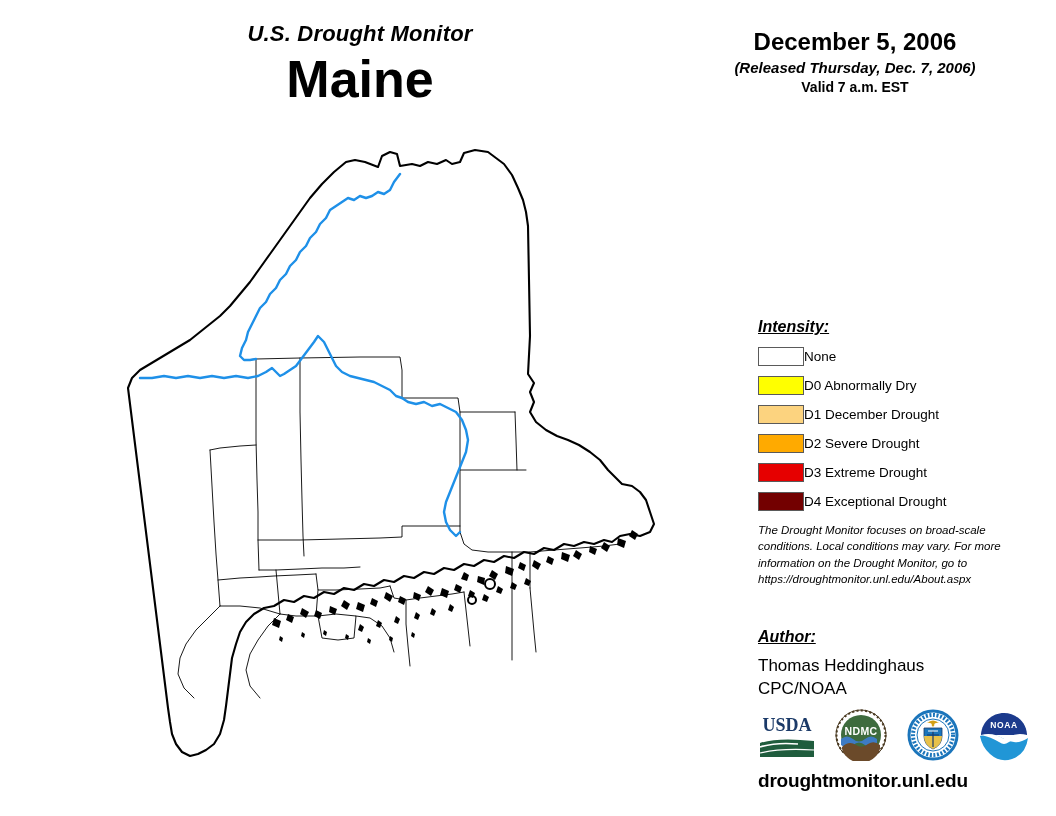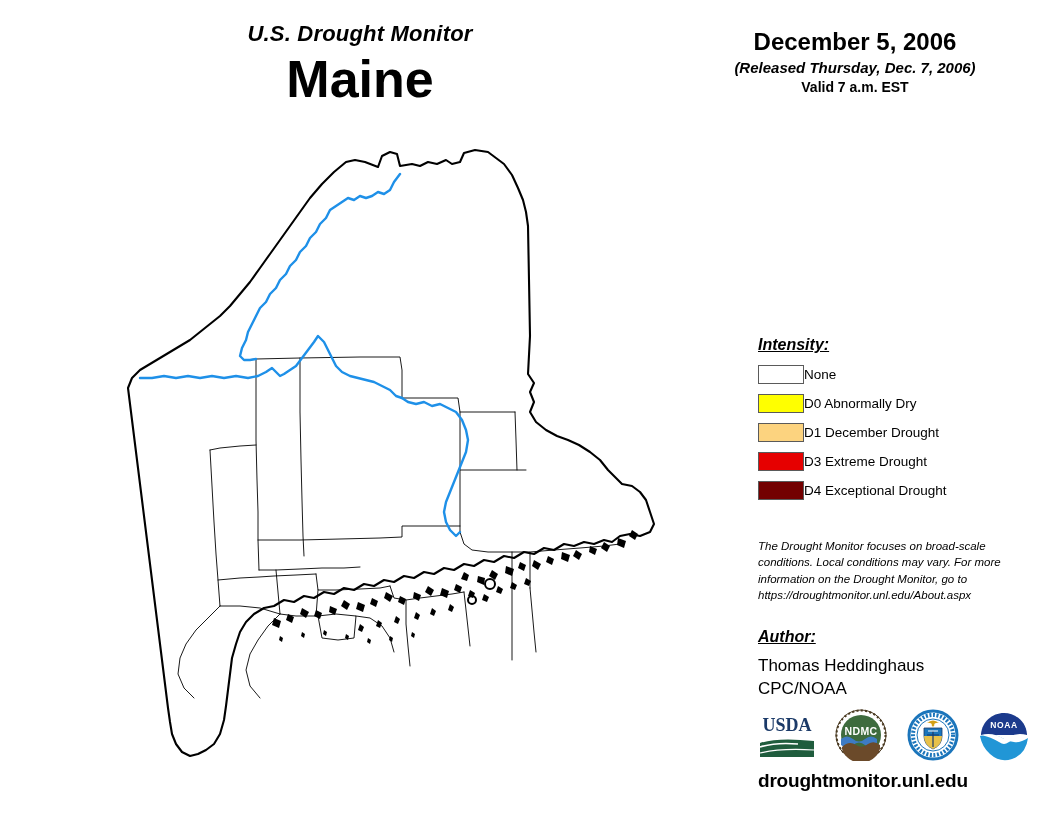--- a/index.html
+++ b/index.html
@@ -71,21 +71,21 @@
     top: 140px;
     width: 660px;
     height: 670px;
   }
   #maine-map { display: block; }
 
   
   #legend {
     position: absolute;
     left: 758px;
-    top: 336px;
+    top: 318px;
     width: 270px;
   }
   #intensity-heading {
     font-size: 16px;
     font-style: italic;
     font-weight: bold;
     text-decoration: underline;
     margin-bottom: 9px;
   }
   .legend-row {
@@ -104,21 +104,21 @@
   .legend-label {
     font-size: 13.5px;
     margin-left: 0;
     white-space: nowrap;
   }
 
   
   #disclaimer {
     position: absolute;
     left: 758px;
-    top: 538px;
+    top: 522px;
     width: 262px;
     font-size: 11.5px;
     font-style: italic;
     line-height: 1.42;
   }
 
   
   #author-block {
     position: absolute;
     left: 758px;
@@ -303,20 +303,24 @@
   </div>
   <div class="legend-row">
     <span class="legend-swatch" style="background:#FFFF00;"></span>
     <span class="legend-label">D0 Abnormally Dry</span>
   </div>
   <div class="legend-row">
     <span class="legend-swatch" style="background:#FCD37F;"></span>
     <span class="legend-label">D1 December Drought</span>
   </div>
   <div class="legend-row">
+    <span class="legend-swatch" style="background:#FFAA00;"></span>
+    <span class="legend-label">D2 Severe Drought</span>
+  </div>
+  <div class="legend-row">
     <span class="legend-swatch" style="background:#E60000;"></span>
     <span class="legend-label">D3 Extreme Drought</span>
   </div>
   <div class="legend-row">
     <span class="legend-swatch" style="background:#730000;"></span>
     <span class="legend-label">D4 Exceptional Drought</span>
   </div>
 </div>
 
 <div id="disclaimer">The Drought Monitor focuses on broad-scale conditions. Local conditions may vary. For more information on the Drought Monitor, go to https://droughtmonitor.unl.edu/About.aspx</div>

